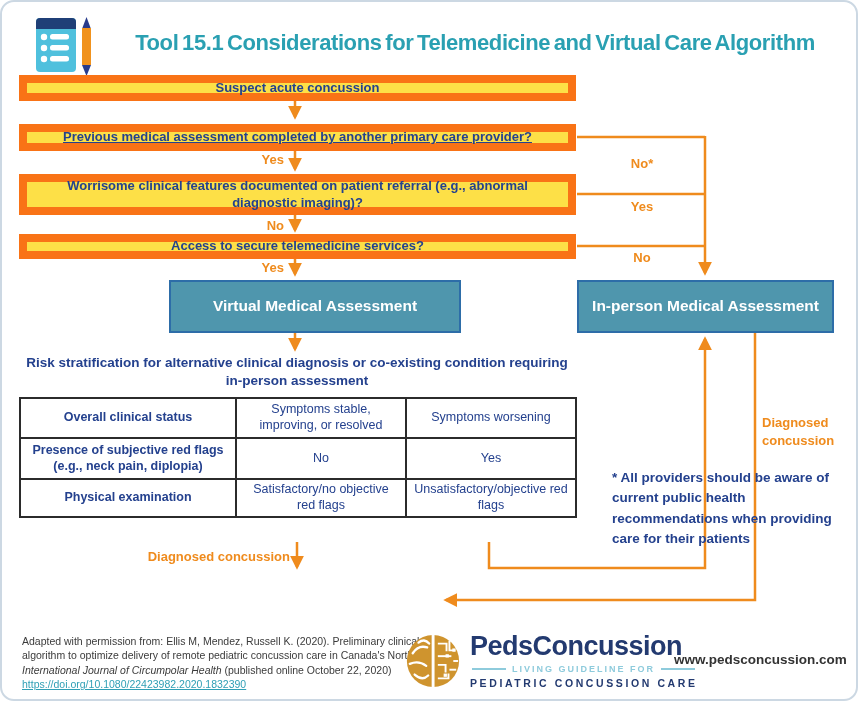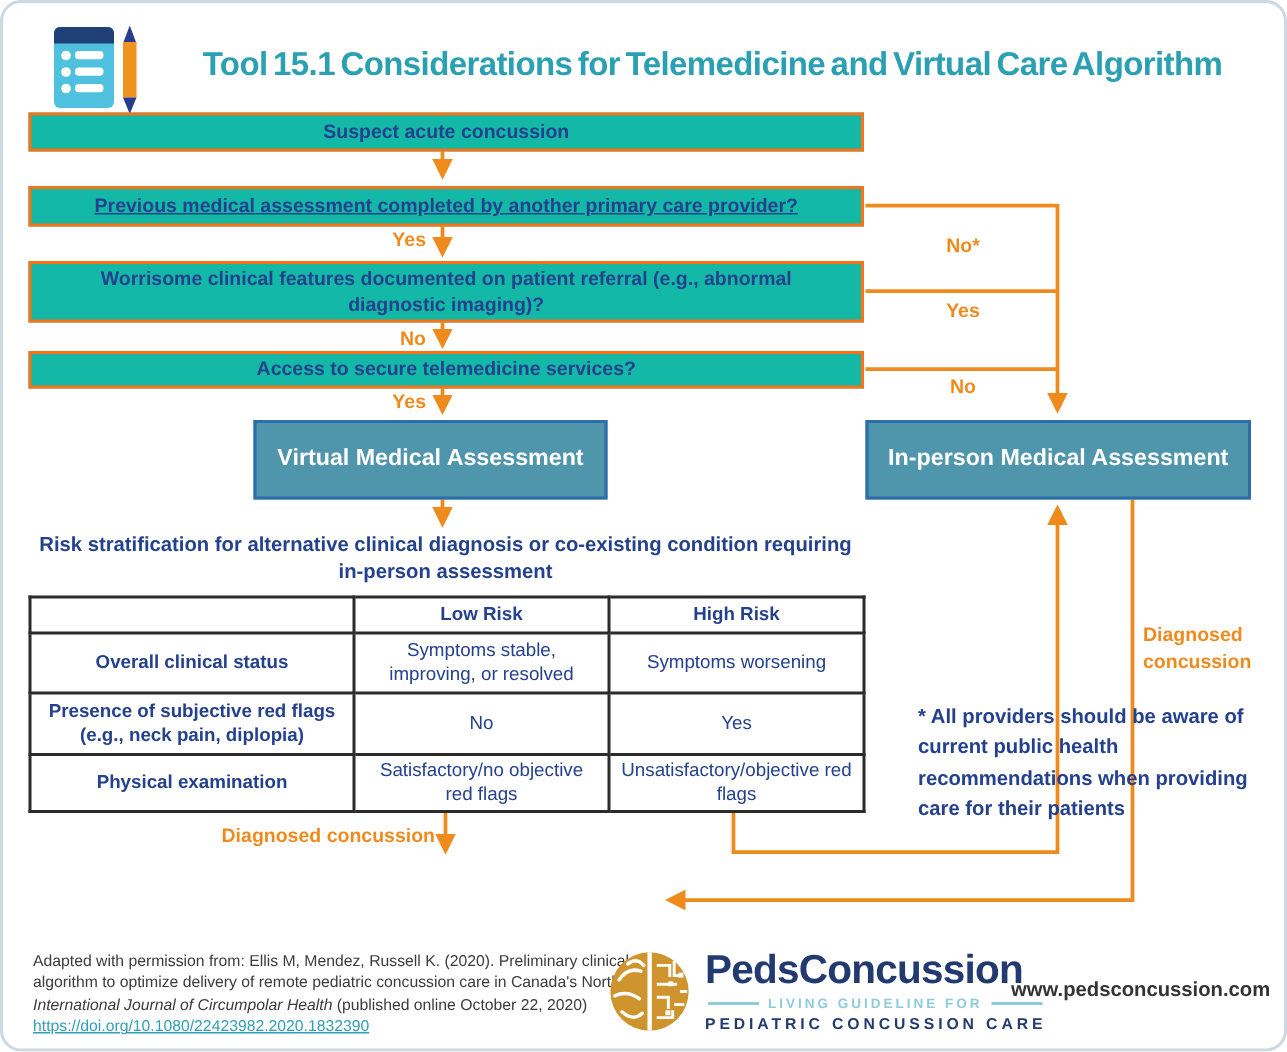--- a/index.html
+++ b/index.html
@@ -12,22 +12,22 @@
   
   .title {
     position:absolute; left:108px; top:28px; width:730px; text-align:center;
     color:#2aa0b2; font-size:22px; font-weight:bold; letter-spacing:-0.4px; word-spacing:-2px;
   }
   .hicon { position:absolute; left:30px; top:10px; }
   
   svg.flow { position:absolute; left:0; top:0; z-index:1; pointer-events:none; }
   
   .qbox {
-    position:absolute; left:17px; width:557px; background:#14b8a6;
-    border:2px solid #f97316; color:#24418e; font-weight:bold; font-size:13px;
+    position:absolute; left:17px; width:557px; background:#fde047;
+    border:8px solid #f97316; color:#24418e; font-weight:bold; font-size:13px;
     display:flex; align-items:center; justify-content:center; text-align:center;
     line-height:1.25; z-index:2; padding:0 30px;
   }
   .teal {
     position:absolute; background:#4f96ad; border:2px solid #2d6da8; color:#fff;
     font-weight:bold; font-size:15.5px; display:flex; flex-direction:column;
     align-items:center; justify-content:center; text-align:center; z-index:2; line-height:1.3;
   }
   .flabel { position:absolute; color:#ef8b1d; font-weight:bold; font-size:13px; z-index:3; }
   .risk-head {
@@ -109,36 +109,31 @@
   <div class="qbox" style="top:172px; height:41px;">Worrisome clinical features documented on patient referral (e.g., abnormal diagnostic imaging)?</div>
   <div class="qbox" style="top:232px; height:25px;">Access to secure telemedicine services?</div>
 
   <div class="flabel" style="left:230px; top:150px; width:52px; text-align:right;">Yes</div>
   <div class="flabel" style="left:600px; top:154px; width:80px; text-align:center;">No*</div>
   <div class="flabel" style="left:230px; top:216px; width:52px; text-align:right;">No</div>
   <div class="flabel" style="left:600px; top:197px; width:80px; text-align:center;">Yes</div>
   <div class="flabel" style="left:230px; top:258px; width:52px; text-align:right;">Yes</div>
   <div class="flabel" style="left:600px; top:248px; width:80px; text-align:center;">No</div>
 
-  <div class="teal" style="left:167px; top:278px; width:236px; height:53px;">Virtual Medical Assessment</div>
+  <div class="teal" style="left:167px; top:278px; width:292px; height:53px;">Virtual Medical Assessment</div>
   <div class="teal" style="left:575px; top:278px; width:257px; height:53px;">In-person Medical Assessment</div>
 
   <div class="risk-head">Risk stratification for alternative clinical diagnosis or co-existing condition requiring in-person assessment</div>
   <table class="risk">
     <colgroup>
         <col style="width:216px">
         <col style="width:170px">
         <col style="width:170px">
       </colgroup>
     <tbody>
-        <tr>
-      <th></th>
-      <th>Low Risk</th>
-      <th>High Risk</th>
-    </tr>
     <tr style="height:40px;">
       <td class="rowhead">Overall clinical status</td>
       <td>Symptoms stable, improving, or resolved</td>
       <td>Symptoms worsening</td>
     </tr>
     <tr style="height:41px;">
       <td class="rowhead">Presence of subjective red flags (e.g., neck pain, diplopia)</td>
       <td>No</td>
       <td>Yes</td>
     </tr>

